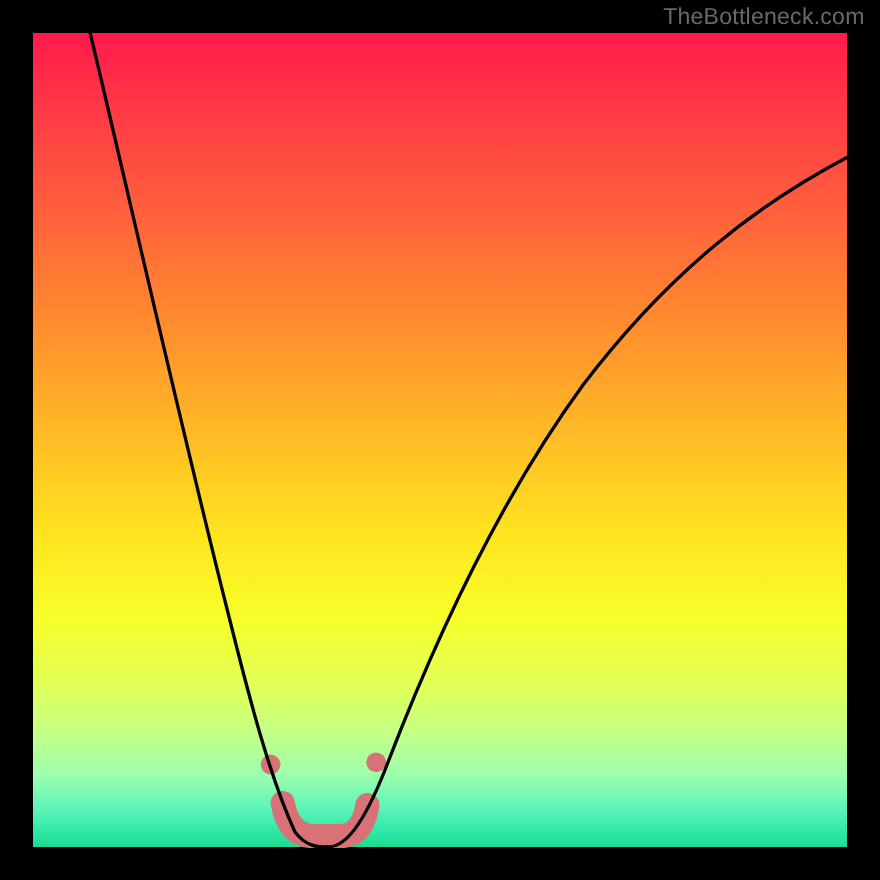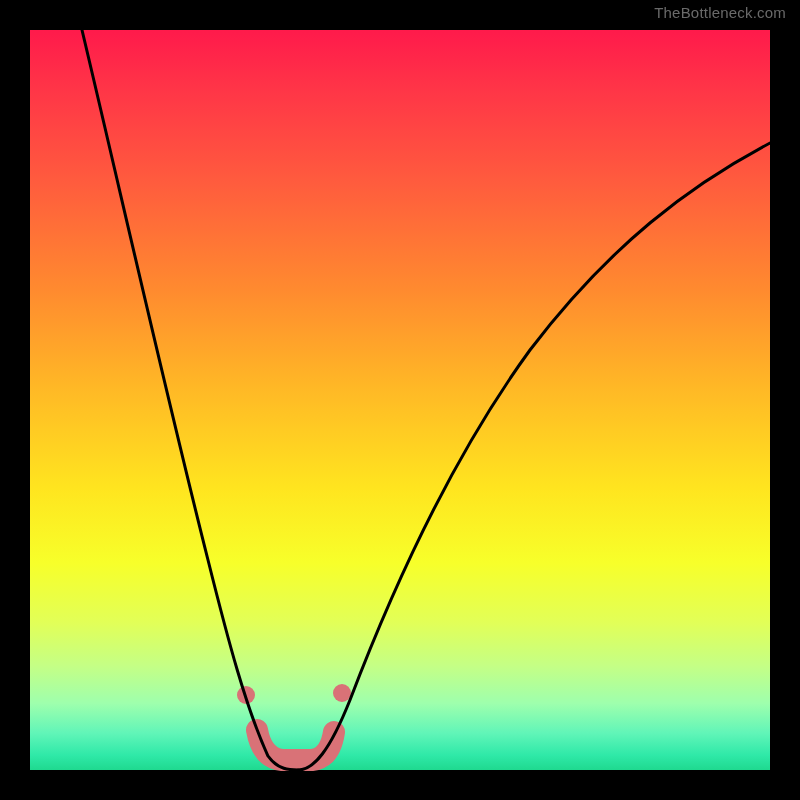--- a/index.html
+++ b/index.html
@@ -41,21 +41,21 @@
       #61f5b8 95%,
       #2fe9a8 98%,
       #1fd98f 100%
     );
   }
   .attribution {
     position: absolute;
     top: 4px;
     right: 14px;
     color: #6a6a6a;
-    font-size: 15px;
+    font-size: 21px;
     letter-spacing: 0.2px;
     font-weight: 500;
   }
   svg.curves {
     position: absolute;
     left: 0;
     top: 0;
     width: 740px;
     height: 740px;
     overflow: visible;

